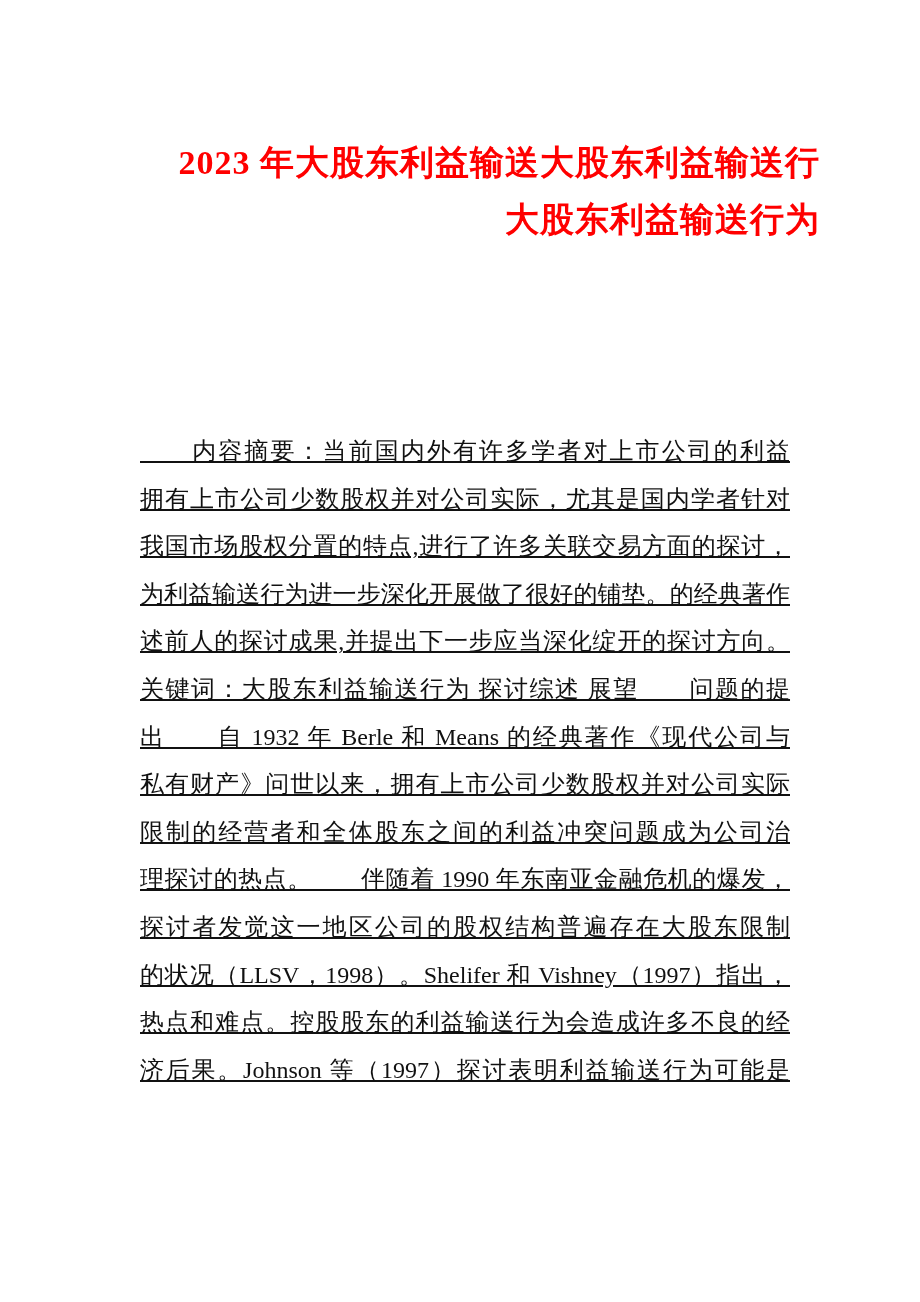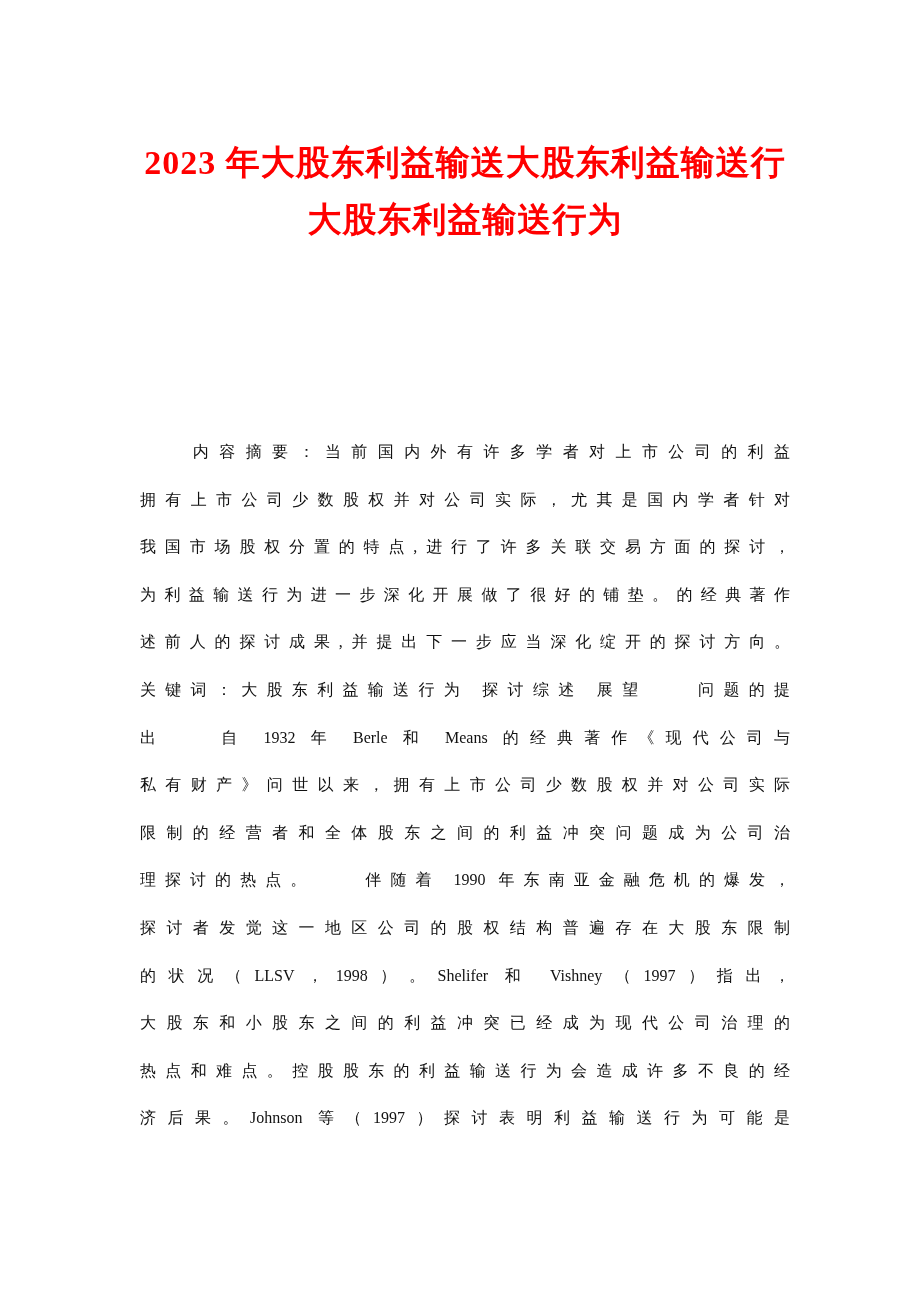--- a/index.html
+++ b/index.html
@@ -14,39 +14,40 @@
     background: #ffffff;
     overflow: hidden;
     font-family: "Liberation Serif", "DejaVu Serif", serif;
   }
   .doc-title {
     position: absolute;
     top: 134px;
     left: 110px;
     width: 710px;
     margin: 0;
-    text-align: center;
+    text-align: right;
     color: #ff0000;
     font-size: 34px;
     font-weight: bold;
     line-height: 57px;
     letter-spacing: 1px;
   }
   .doc-title .title-line {
     display: block;
     white-space: nowrap;
   }
   .doc-body {
     position: absolute;
     top: 428px;
     left: 140px;
     width: 650px;
     color: #111111;
-    font-size: 16px;
+    font-size: 24px;
     line-height: 47.6px;
+    text-decoration: underline;
   }
   .body-line {
     text-align: justify;
     text-align-last: justify;
     -moz-text-align-last: justify;
     white-space: nowrap;
     height: 47.6px;
     overflow: visible;
   }
 </style>
@@ -66,18 +67,17 @@
     <div class="body-line">我国市场股权分置的特点,进行了许多关联交易方面的探讨，</div>
     <div class="body-line">为利益输送行为进一步深化开展做了很好的铺垫。的经典著作</div>
     <div class="body-line">述前人的探讨成果,并提出下一步应当深化绽开的探讨方向。</div>
     <div class="body-line">关键词：大股东利益输送行为 探讨综述 展望　　问题的提</div>
     <div class="body-line">出　　自 1932 年 Berle 和 Means 的经典著作《现代公司与</div>
     <div class="body-line">私有财产》问世以来，拥有上市公司少数股权并对公司实际</div>
     <div class="body-line">限制的经营者和全体股东之间的利益冲突问题成为公司治</div>
     <div class="body-line">理探讨的热点。　　伴随着 1990 年东南亚金融危机的爆发，</div>
     <div class="body-line">探讨者发觉这一地区公司的股权结构普遍存在大股东限制</div>
     <div class="body-line">的状况（LLSV，1998）。Shelifer 和 Vishney（1997）指出，</div>
-    <div class="body-line">大股东和小股东之间的利益冲突已经成为现代公司治理的</div>
     <div class="body-line">热点和难点。控股股东的利益输送行为会造成许多不良的经</div>
     <div class="body-line">济后果。Johnson 等（1997）探讨表明利益输送行为可能是</div>
   </div>
 
 </div>
 
 </body></html>

